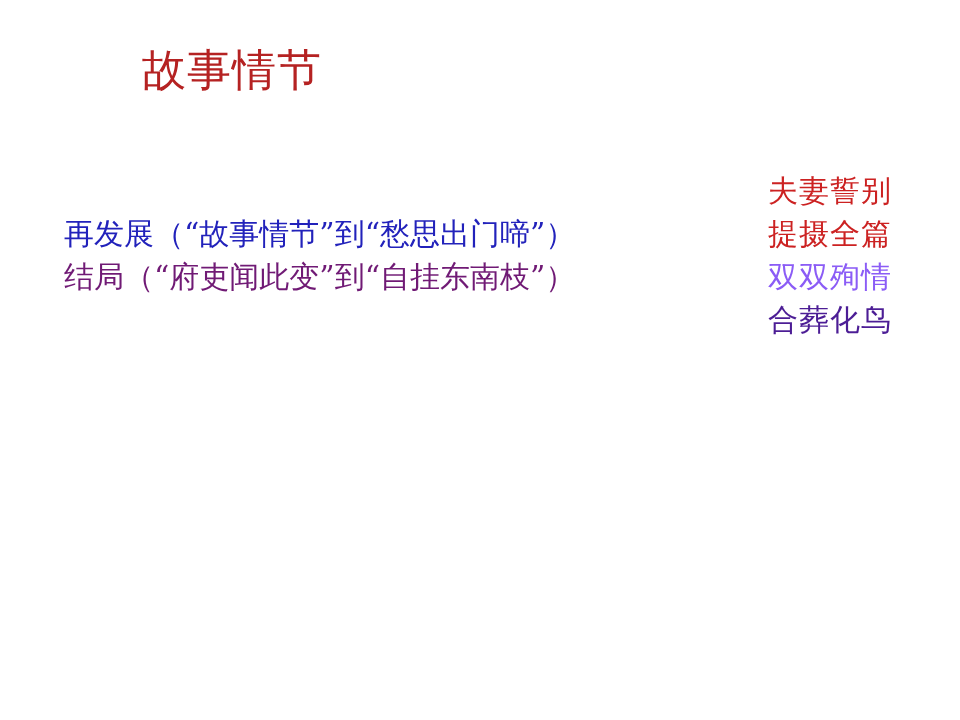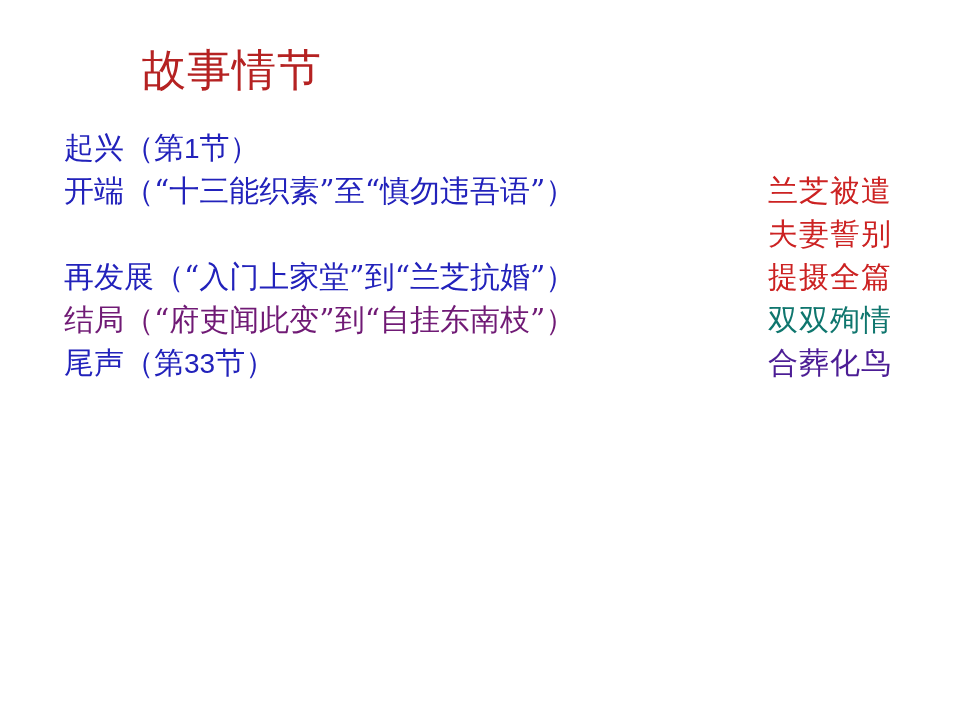--- a/index.html
+++ b/index.html
@@ -74,42 +74,36 @@
 </head>
 <body>
 
 <div id="slide" style="background: rgb(255, 255, 255);">
 
   <div id="slide-title" style="color: rgb(181, 34, 34);">故事情节</div>
 
   <div id="outline-list">
 
     <div class="outline-row">
-      <div class="outline-stage" style="color: rgb(34, 34, 187);">起兴（第<span class="num">1</span>节）</div>
     </div>
 
-    <div class="outline-row">
-      <div class="outline-stage" style="color: rgb(34, 34, 187);">开端（“十三能织素”至“慎勿违吾语”）</div>
-      <div class="outline-summary" style="color: rgb(204, 34, 34);">兰芝被遣</div>
-    </div>
 
     <div class="outline-row">
       <div class="outline-summary" style="color: rgb(204, 34, 34);">夫妻誓别</div>
     </div>
 
     <div class="outline-row">
-      <div class="outline-stage" style="color: rgb(34, 34, 187);">再发展（“入门上家堂”到“兰芝抗婚”）</div>
+      <div class="outline-stage" style="color: rgb(34, 34, 187);">再发展（“故事情节”到“愁思出门啼”）</div>
       <div class="outline-summary" style="color: rgb(204, 34, 34);">提摄全篇</div>
     </div>
 
 
     <div class="outline-row">
       <div class="outline-stage" style="color: #701a75;">结局（“府吏闻此变”到“自挂东南枝”）</div>
-      <div class="outline-summary" style="color: #0f766e;">双双殉情</div>
+      <div class="outline-summary" style="color: #8b5cf6;">双双殉情</div>
     </div>
 
     <div class="outline-row">
-      <div class="outline-stage" style="color: rgb(34, 34, 187);">尾声（第<span class="num">33</span>节）</div>
       <div class="outline-summary" style="color: #4c1d95;">合葬化鸟</div>
     </div>
 
   </div>
 </div>
 
 </body></html>

